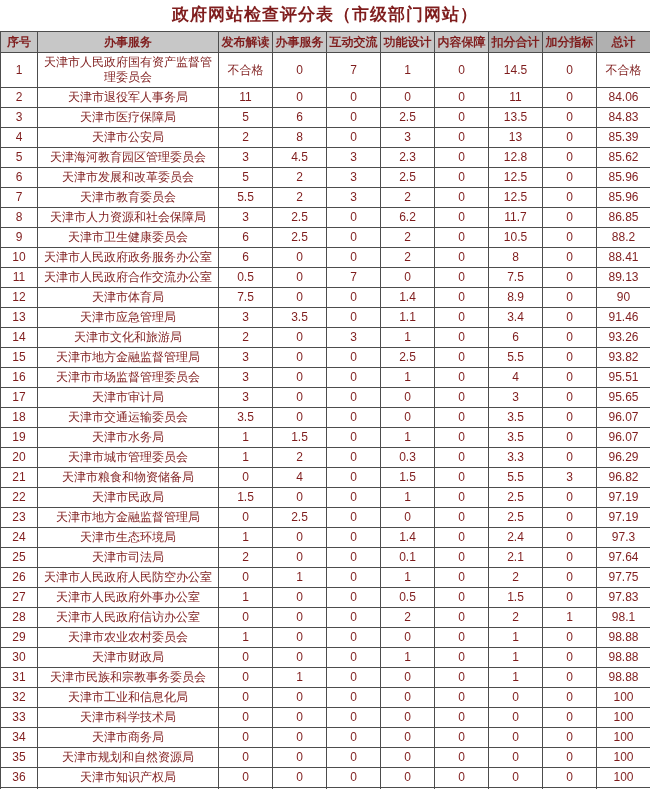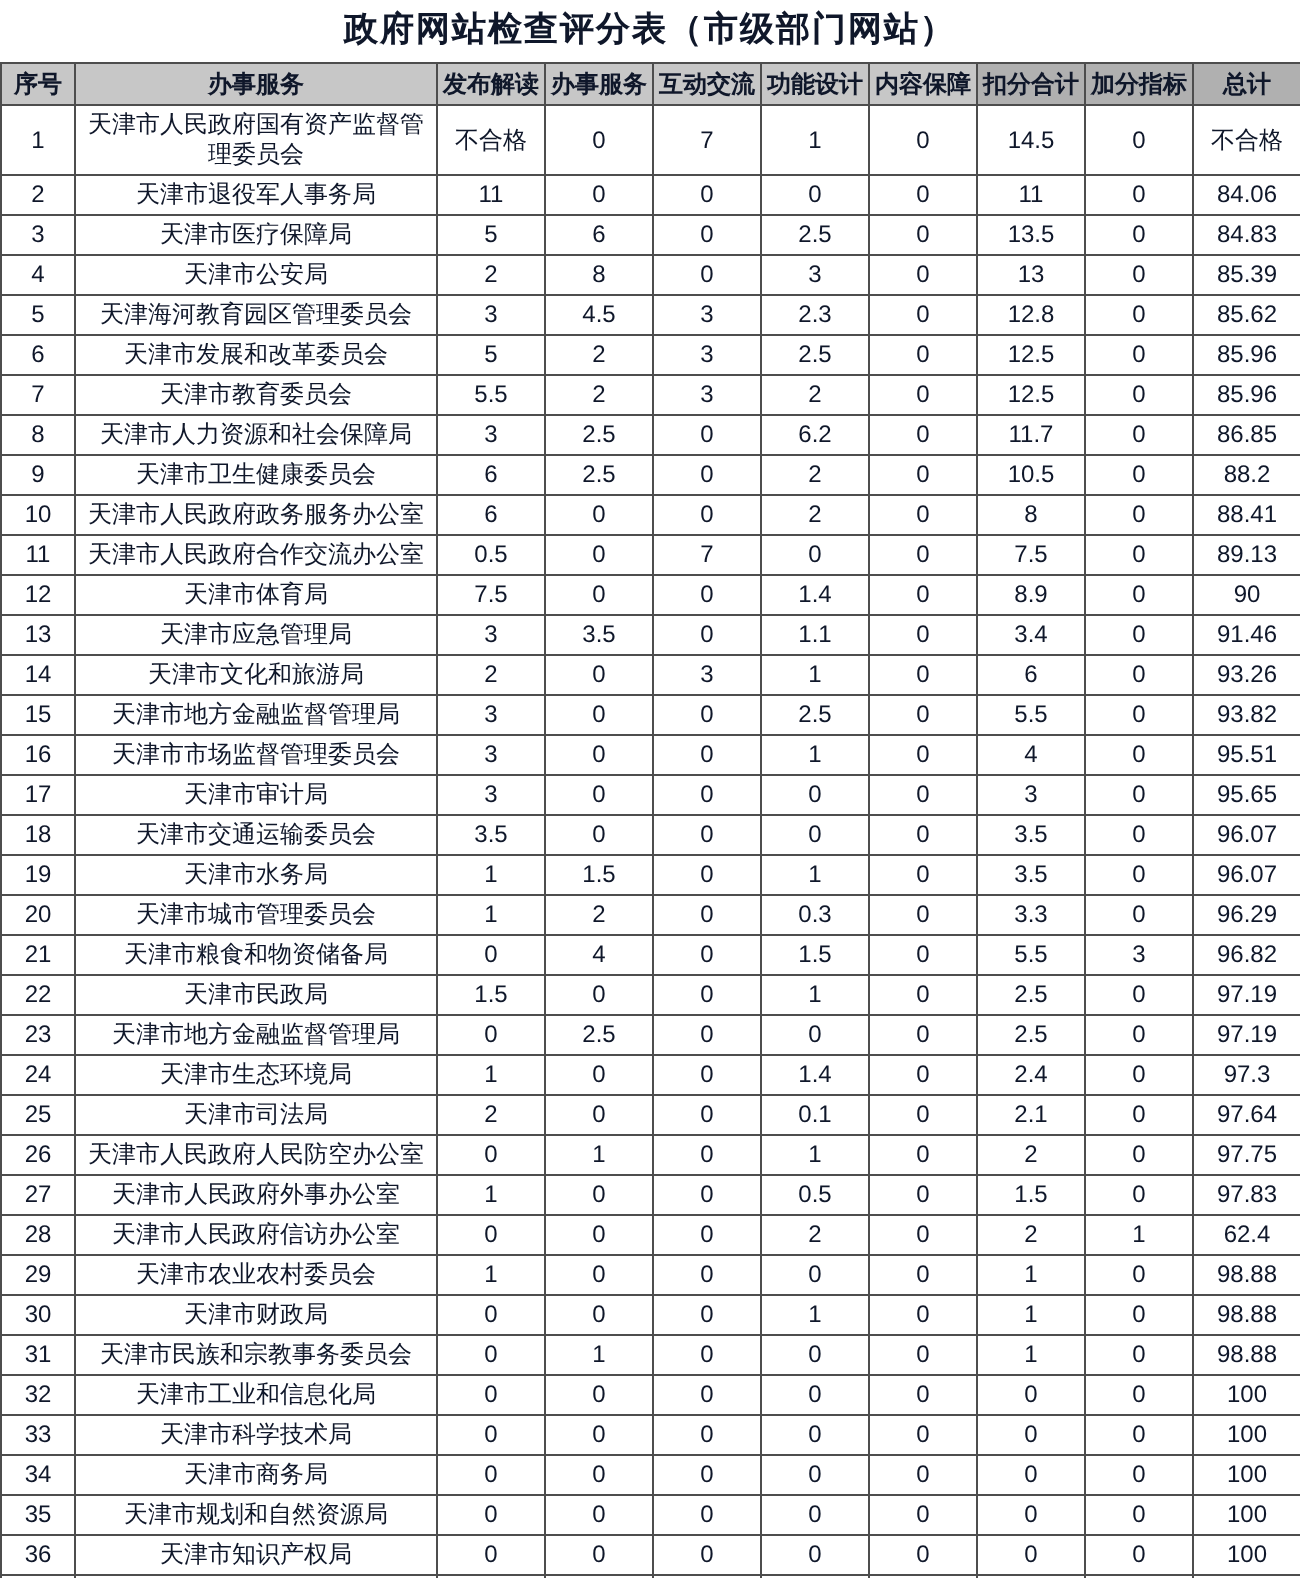--- a/index.html
+++ b/index.html
@@ -5,21 +5,21 @@
   html, body {
     margin: 0;
     padding: 0;
     background: #ffffff;
     width: 650px;
   }
   .page {
     width: 650px;
     height: 789px;
     font-family: "Liberation Sans", sans-serif;
-    color: #0f172a;
+    color: #7f1d1d;
     overflow: hidden;
   }
   .title {
     height: 31px;
     line-height: 30px;
     text-align: center;
     font-size: 17px;
     font-weight: bold;
     font-family: "Liberation Serif", "DejaVu Serif", serif;
     letter-spacing: 1px;
@@ -417,21 +417,21 @@
         <tr>
           <td>28</td>
           <td>天津市人民政府信访办公室</td>
           <td>0</td>
           <td>0</td>
           <td>0</td>
           <td>2</td>
           <td>0</td>
           <td>2</td>
           <td>1</td>
-          <td>62.4</td>
+          <td>98.1</td>
         </tr>
         <tr>
           <td>29</td>
           <td>天津市农业农村委员会</td>
           <td>1</td>
           <td>0</td>
           <td>0</td>
           <td>0</td>
           <td>0</td>
           <td>1</td>

